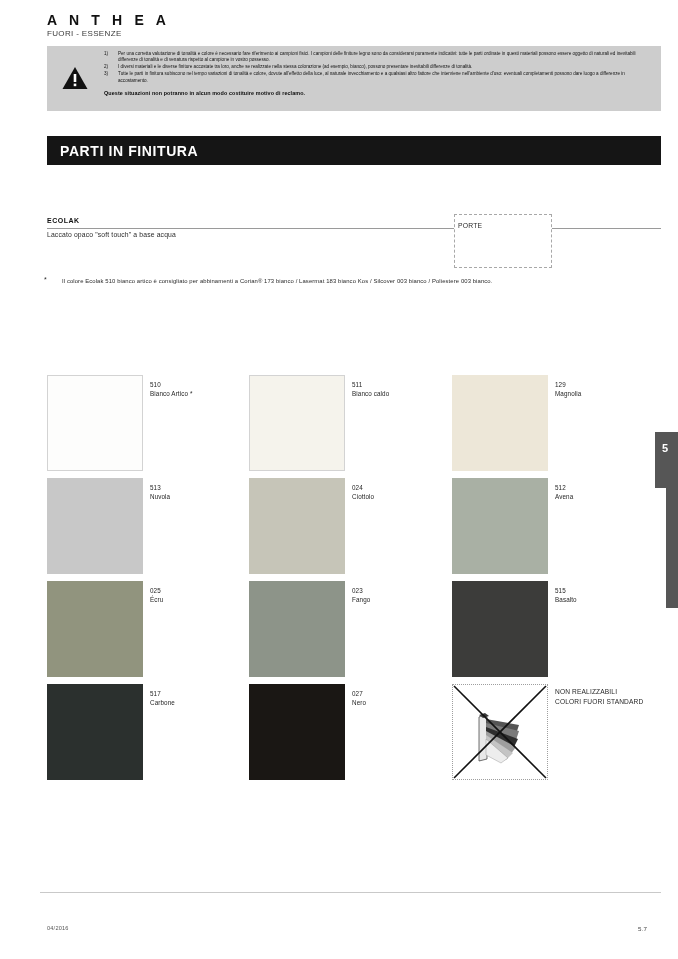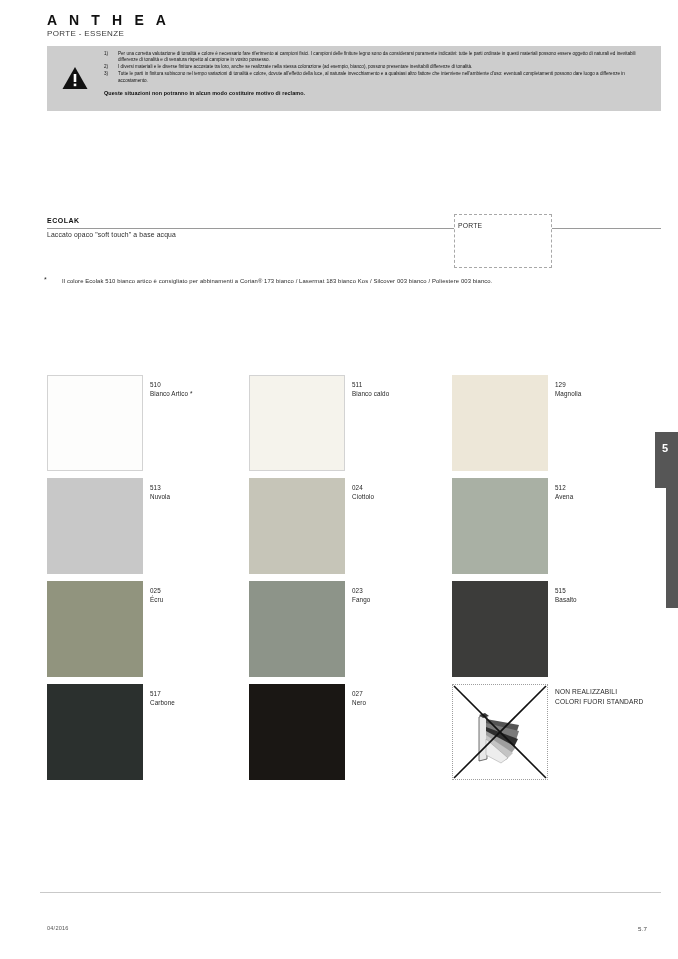--- a/index.html
+++ b/index.html
@@ -141,21 +141,21 @@
     position:absolute;left:638px;top:925px;font-size:6.2px;color:#444;letter-spacing:.2px;
   }
 </style>
 </head>
 <body>
 
 <div class="page">
 
   <div class="brand">
     <div class="brand-name">A N T H E A</div>
-    <div class="brand-sub">PORTE - ESSENZE</div>
+    <div class="brand-sub">FUORI - ESSENZE</div>
   </div>
 
   <div class="notice">
     <span class="notice-icon">
       <svg width="26" height="24" viewBox="0 0 26 24">
         <polygon points="13,1 25.5,23 0.5,23" fill="#111111"></polygon>
         <rect x="11.7" y="8" width="2.6" height="8" fill="#ffffff"></rect>
         <rect x="11.7" y="17.6" width="2.6" height="2.6" fill="#ffffff"></rect>
       </svg>
     </span>
@@ -171,20 +171,23 @@
         </li>
         <li>
           <span class="num">3)</span>
           <span>Tutte le parti in finitura subiscono nel tempo variazioni di tonalità e colore, dovute all'effetto della luce, al naturale invecchiamento e a qualsiasi altro fattore che interviene nell'ambiente d'uso: eventuali completamenti possono dare luogo a differenze in accostamento.</span>
         </li>
       </ul>
       <div class="notice-strong">Queste situazioni non potranno in alcun modo costituire motivo di reclamo.</div>
     </div>
   </div>
 
+  <div class="banner">
+    <div class="banner-title">PARTI IN FINITURA</div>
+  </div>
 
   <div class="ecolak-title">ECOLAK</div>
   <div class="rule-top"></div>
   <div class="ecolak-sub">Laccato opaco "soft touch" a base acqua</div>
   <div class="porte-box"></div>
   <div class="porte-label">PORTE</div>
 
   <div class="fn-star">*</div>
   <div class="fn-text">Il colore Ecolak 510 bianco artico è consigliato per abbinamenti a Corian® 173 bianco / Lasermat 183 bianco Kos / Silcover 003 bianco / Poliestere 003 bianco.</div>
 

